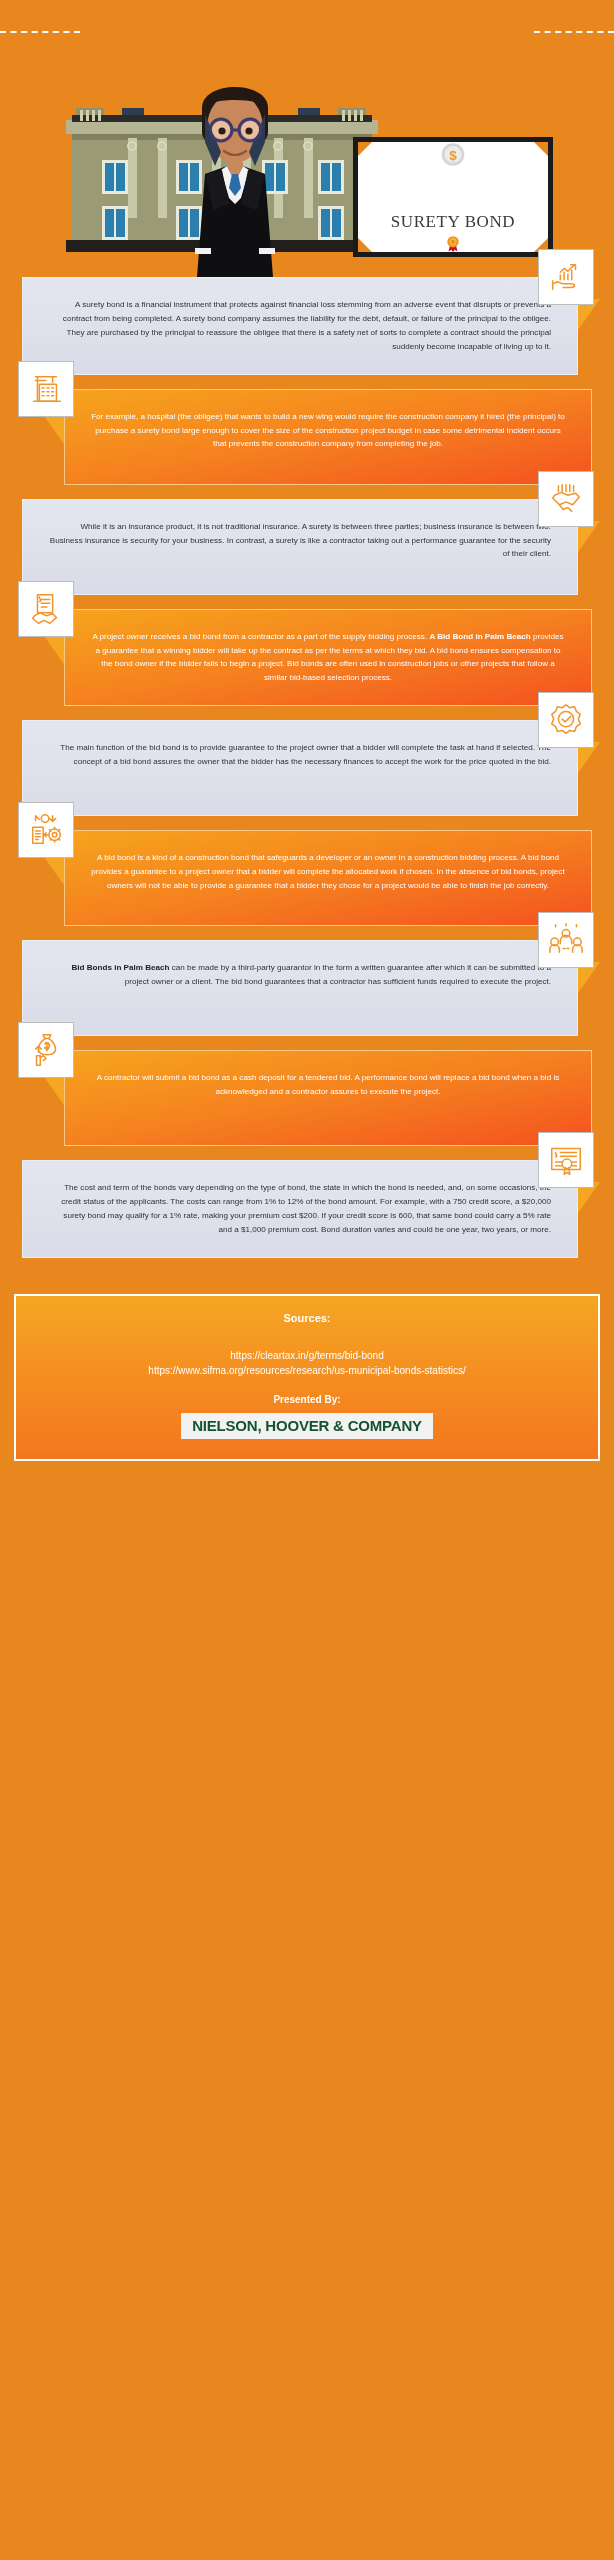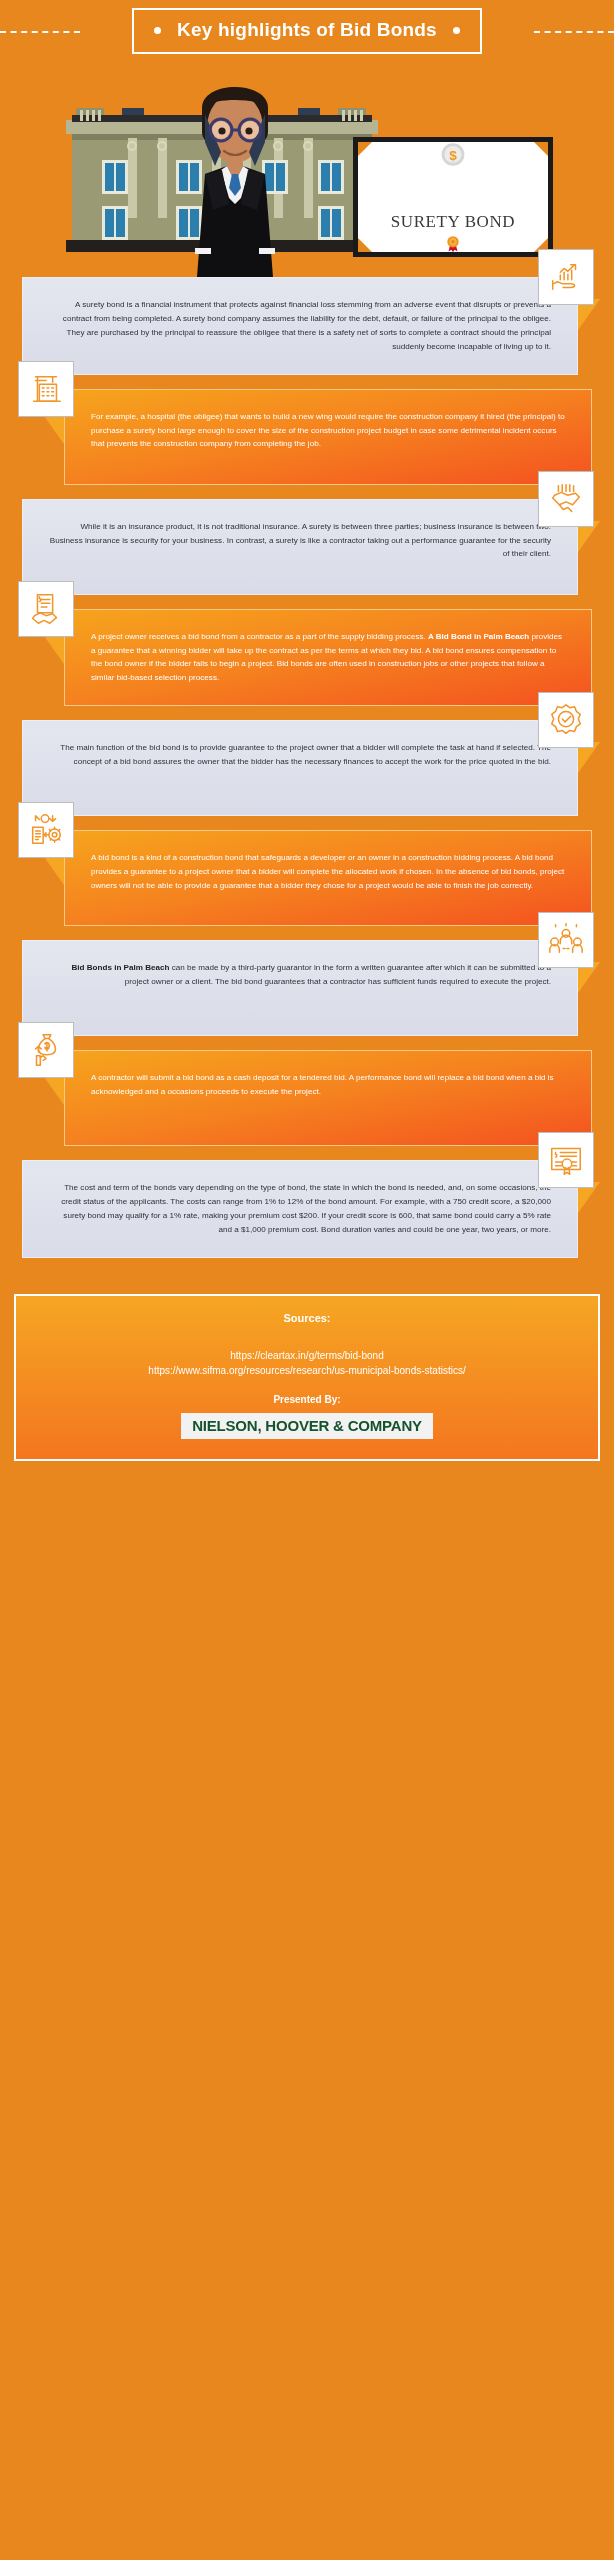--- a/index.html
+++ b/index.html
@@ -109,21 +109,21 @@
     color: #2f2f38;
     text-align: right;
     border: 1px solid #eceef5;
     min-height: 96px;
   }
   
   .card-orange .card {
     margin: 12px 22px 0 64px;
     background: linear-gradient(170deg, #f6a41d 0%, #f5821f 48%, #f4521f 100%);
     color: #ffffff;
-    text-align: left;
+    text-align: center;
     border: 1px solid #f9c98a;
     min-height: 96px;
   }
   .card b { font-weight: bold; }
   .card-light b { color: #1d1d22; }
 
   
   .fold {
     position: absolute;
     width: 0; height: 0;
@@ -184,25 +184,20 @@
     letter-spacing: -.2px;
     padding: 4px 11px 5px;
   }
 </style>
 </head>
 <body>
 
 <div class="header-band">
   <div class="dash-line dash-left"></div>
   <div class="dash-line dash-right"></div>
-  <div class="title-box">
-    <span class="title-dot"></span>
-    <span class="title-text">Key highlights of Bid Bonds</span>
-    <span class="title-dot"></span>
-  </div>
 </div>
 
 <div class="hero">
 
   <svg class="building" viewBox="0 0 312 170">
     <rect x="6" y="40" width="300" height="118" fill="#9a9a74"></rect>
     <rect x="6" y="40" width="300" height="10" fill="#7f8060"></rect>
     <rect x="0" y="30" width="312" height="14" fill="#b5b594"></rect>
     <rect x="10" y="18" width="28" height="13" fill="#8f9070"></rect>
     <rect x="56" y="18" width="22" height="13" fill="#2e3d52"></rect>
@@ -445,21 +440,21 @@
           <g class="ico">
         <path d="M17 4 L25 4 L23 8 L19 8 Z"></path>
         <path d="M19 8 Q12 13 12 19 Q12 25 21 25 Q30 25 30 19 Q30 13 23 8"></path>
         <path d="M21 12 v9 M19 14 a2 2 0 0 1 4 0 a2 2 0 0 1-4 3 a2 2 0 0 0 4 0"></path>
         <path d="M10 36 L10 26 L14 26 L14 36 Z"></path>
         <path d="M14 28 L17 26 L20 29 L17 31"></path>
         <path d="M12 22 L12 16 M12 16 L9 19 M12 16 L15 19"></path>
           </g>
         </svg>
     </div>
-    <div class="card">A contractor will submit a bid bond as a cash deposit for a tendered bid. A performance bond will replace a bid bond when a bid is acknowledged and a occasions proceeds to execute the project.</div>
+    <div class="card">A contractor will submit a bid bond as a cash deposit for a tendered bid. A performance bond will replace a bid bond when a bid is acknowledged and a contractor assures to execute the project.</div>
   </div>
 
   <div class="card-wrap card-light">
     <span class="fold fold-top"></span>
     <span class="fold fold-side"></span>
     <div class="icon-badge">
       <svg viewBox="0 0 40 40">
           <g class="ico">
         <path d="M5 8 L35 8 L35 30 L5 30 Z"></path>
         <path d="M9 13 v-1 M9 14 a1.4 1.4 0 1 1 0 2.8"></path>

